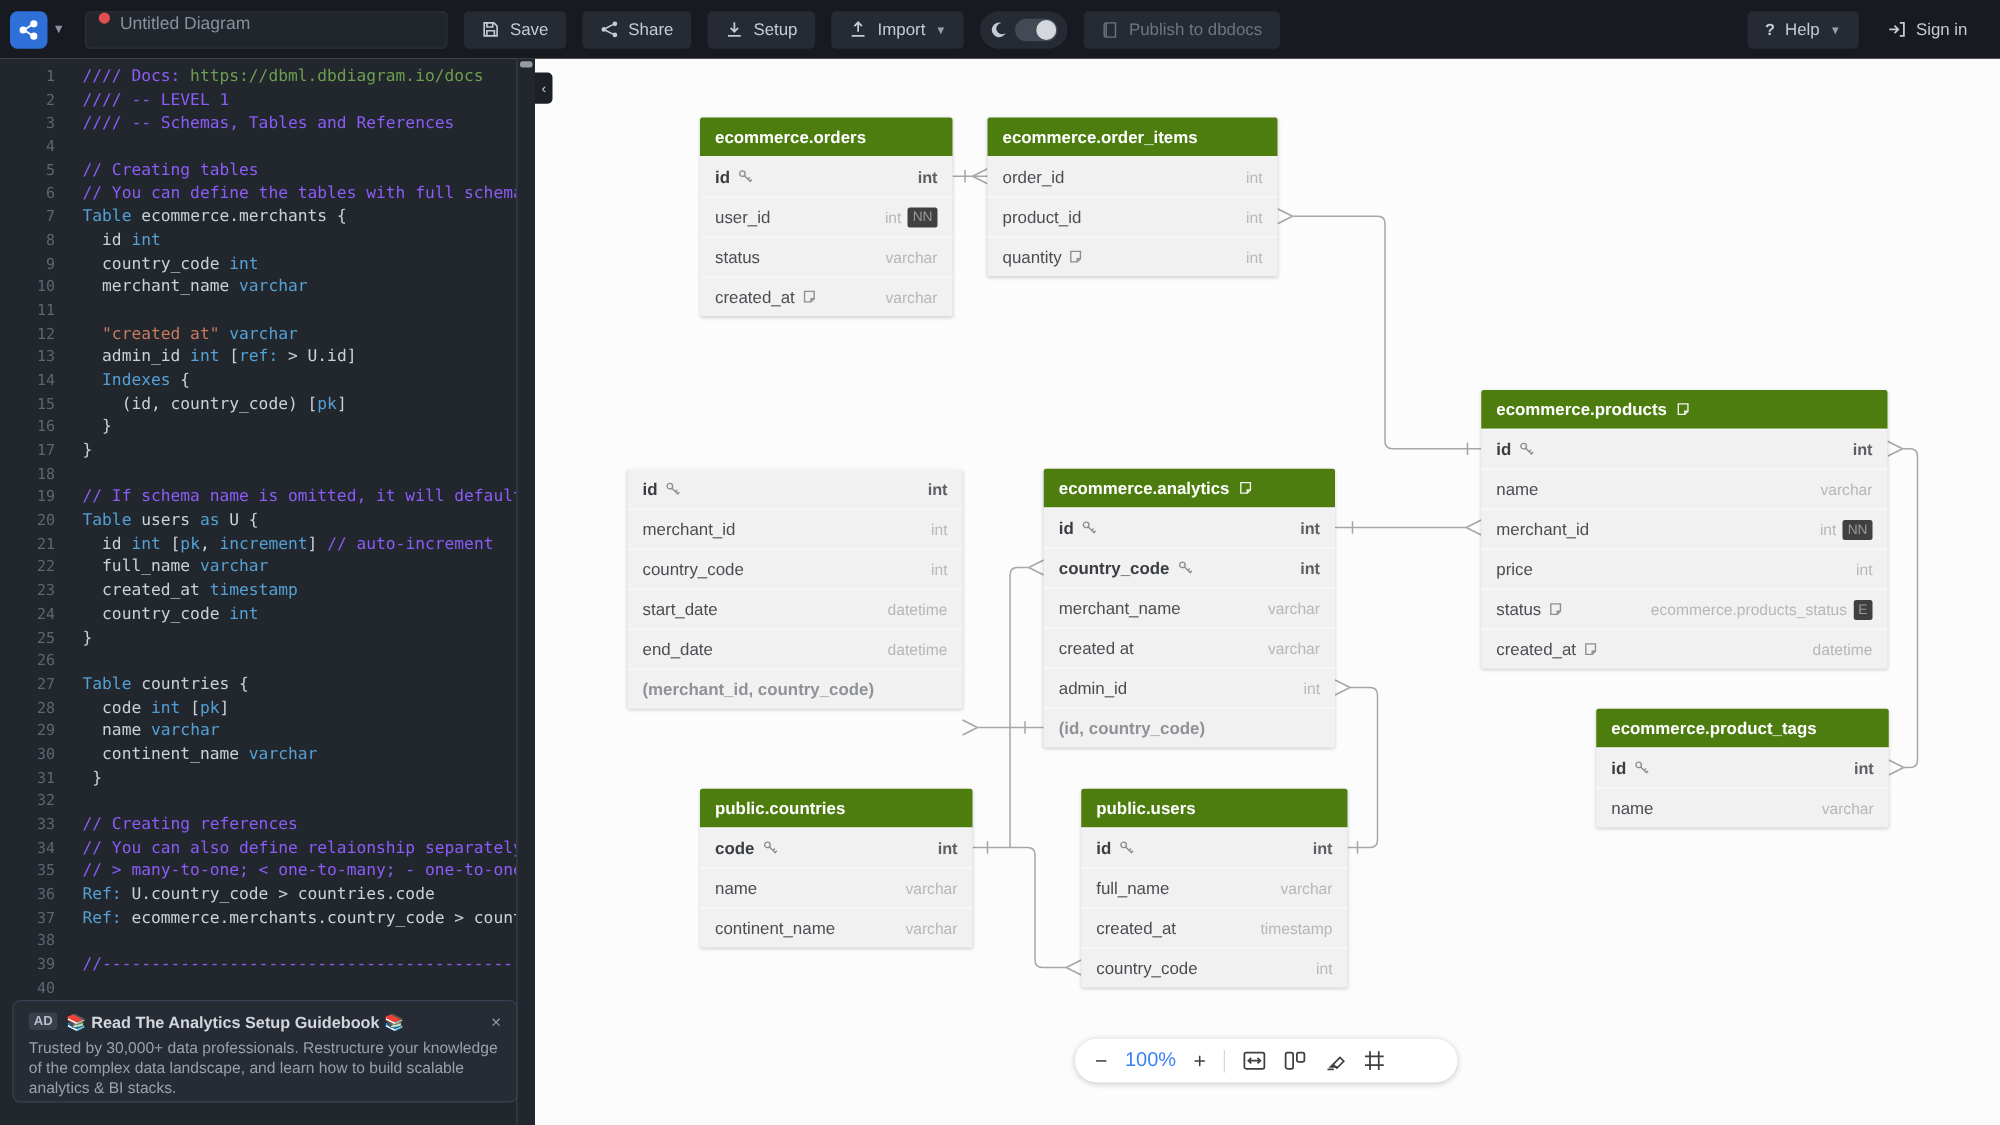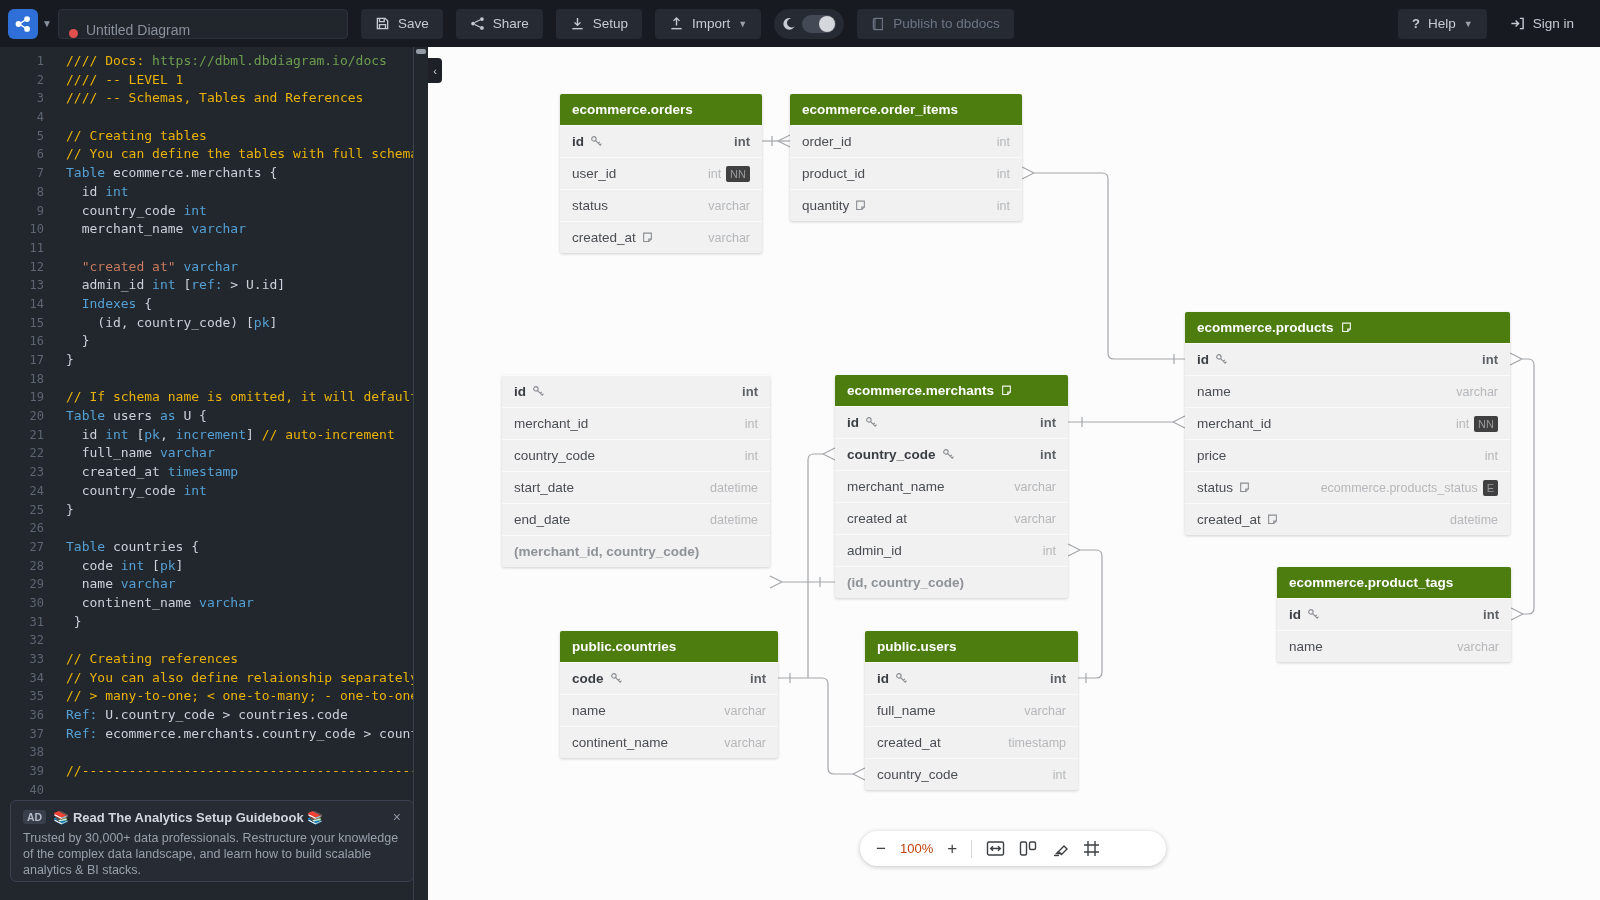--- a/index.html
+++ b/index.html
@@ -7,23 +7,23 @@
               font-family:"Liberation Sans", sans-serif; }
   body { position:relative; }
 
   
   .topbar { position:absolute; left:0; top:0; width:1600px; height:47px;
             background:#171a20; display:flex; align-items:center; z-index:50; }
   .logo-wrap { display:flex; align-items:center; margin-left:8px; cursor:pointer; }
   .logo { width:30px; height:30px; border-radius:6px; background:#2e6fd8;
           display:flex; align-items:center; justify-content:center; }
   .logo-chev { color:#8b93a0; font-size:10px; margin-left:4px; }
-  .title-box { margin-left:6px; width:290px; height:30px; background:#21252c;
+  .title-box { margin-left:16px; width:290px; height:30px; background:#21252c;
                border:1px solid #2c313a; border-radius:4px; display:flex;
-               align-items:flex-end; padding:0 10px; gap:8px; }
+               align-items:flex-start; padding:0 10px; gap:8px; }
   .unsaved-dot { width:9px; height:9px; border-radius:50%; background:#e14f4f; flex:none; }
   .title-box input { background:transparent; border:none; outline:none; color:#8a919c;
                      font-size:14px; width:100%; font-family:"Liberation Sans",sans-serif; }
   .tb-btn { height:30px; background:#262b33; border:none; border-radius:4px;
             color:#c6cbd3; font-size:13.5px; display:flex; align-items:center;
             gap:8px; padding:0 14px; margin-left:13px; cursor:pointer;
             font-family:"Liberation Sans",sans-serif; }
   .tb-btn svg { flex:none; }
   .tb-btn.disabled { color:#6d7584; }
   .toggle-wrap { margin-left:13px; height:30px; background:#262b33; border-radius:15px;
@@ -39,21 +39,21 @@
   .editor { position:absolute; left:0; top:47px; width:428px; bottom:0;
             background:#22262d; z-index:10; }
   .code-area { position:absolute; left:0; top:0; right:15px; bottom:0; overflow:hidden;
                padding-top:5px; font-family:"DejaVu Sans Mono",monospace; font-size:13px;
                line-height:18.7px; white-space:pre; cursor:text; }
   .cl { height:18.7px; }
   .ln { display:inline-block; width:44px; text-align:right; padding-right:0;
         color:#5e6672; font-size:12px; }
   .ct { padding-left:22px; }
   .tk-pl { color:#ccd1d9; }
-  .tk-cm { color:#eab308; }
+  .tk-cm { color:#8b5cf6; }
   .tk-cml { color:#6d9e4f; }
   .tk-kw { color:#54a0d4; }
   .tk-ty { color:#54a0d4; }
   .tk-str { color:#c77b5e; }
   .scrollstrip { position:absolute; right:0; top:0; bottom:0; width:15px;
                  background:#22262d; border-left:1px solid #3a414b; cursor:pointer; }
   .scrollthumb { position:absolute; top:2px; left:2px; right:2px; height:5px;
                  background:#959ba5; border-radius:2px; }
   .collapse-tab { position:absolute; left:428px; top:58px; width:14px; height:25px;
                   background:#1d2127; border-radius:0 4px 4px 0; color:#cfd3da;
@@ -95,21 +95,21 @@
            border-radius:2px; line-height:16px; }
   .row-icon { color:#8b8e93; display:flex; }
   .hdr-icon { color:rgba(255,255,255,.92); display:flex; }
 
   
   .zoombar { position:absolute; left:860px; top:831px; width:306px; height:35px;
              background:#fff; border-radius:18px; box-shadow:0 1px 5px rgba(0,0,0,.22);
              display:flex; align-items:center; padding:0 16px; gap:14px; z-index:40; }
   .zb-btn { border:none; background:transparent; color:#3c4043; font-size:17px;
             cursor:pointer; display:flex; align-items:center; font-family:"Liberation Sans",sans-serif; }
-  .zb-label { color:#c2410c; font-size:13px; cursor:pointer; }
+  .zb-label { color:#3b82f6; font-size:16px; cursor:pointer; }
   .zb-div { width:1px; height:18px; background:#d4d6d9; }
 </style>
 </head>
 <body>
 
 <div class="topbar">
   <div class="logo-wrap">
     <div class="logo">
       <svg width="18" height="18" viewBox="0 0 20 20">
         <g stroke="#fff" stroke-width="1.6" fill="#fff">
@@ -473,21 +473,21 @@
           </div>
           <div class="tbl-r comp">
             <span class="fn">
               <span>(merchant_id, country_code)</span>
             </span>
             <span class="ft"></span>
           </div>
         </div>
         <div class="tbl" style="left: 835px; top: 375px; width: 233px;">
           <div class="tbl-h">
-            <span>ecommerce.merchants</span>
+            <span>ecommerce.analytics</span>
             <span class="hdr-icon">
               <svg width="11" height="11" viewBox="0 0 12 12" fill="none">
                 <path d="M1.8 1.2 H10.2 V7.6 L7.4 10.4 H1.8 Z" stroke="currentColor" stroke-width="1.2"></path>
                 <path d="M10.2 7.6 H7.4 V10.4" stroke="currentColor" stroke-width="1.2"></path>
               </svg>
             </span>
           </div>
           <div class="tbl-r pk">
             <span class="fn">
               <span>id</span>

